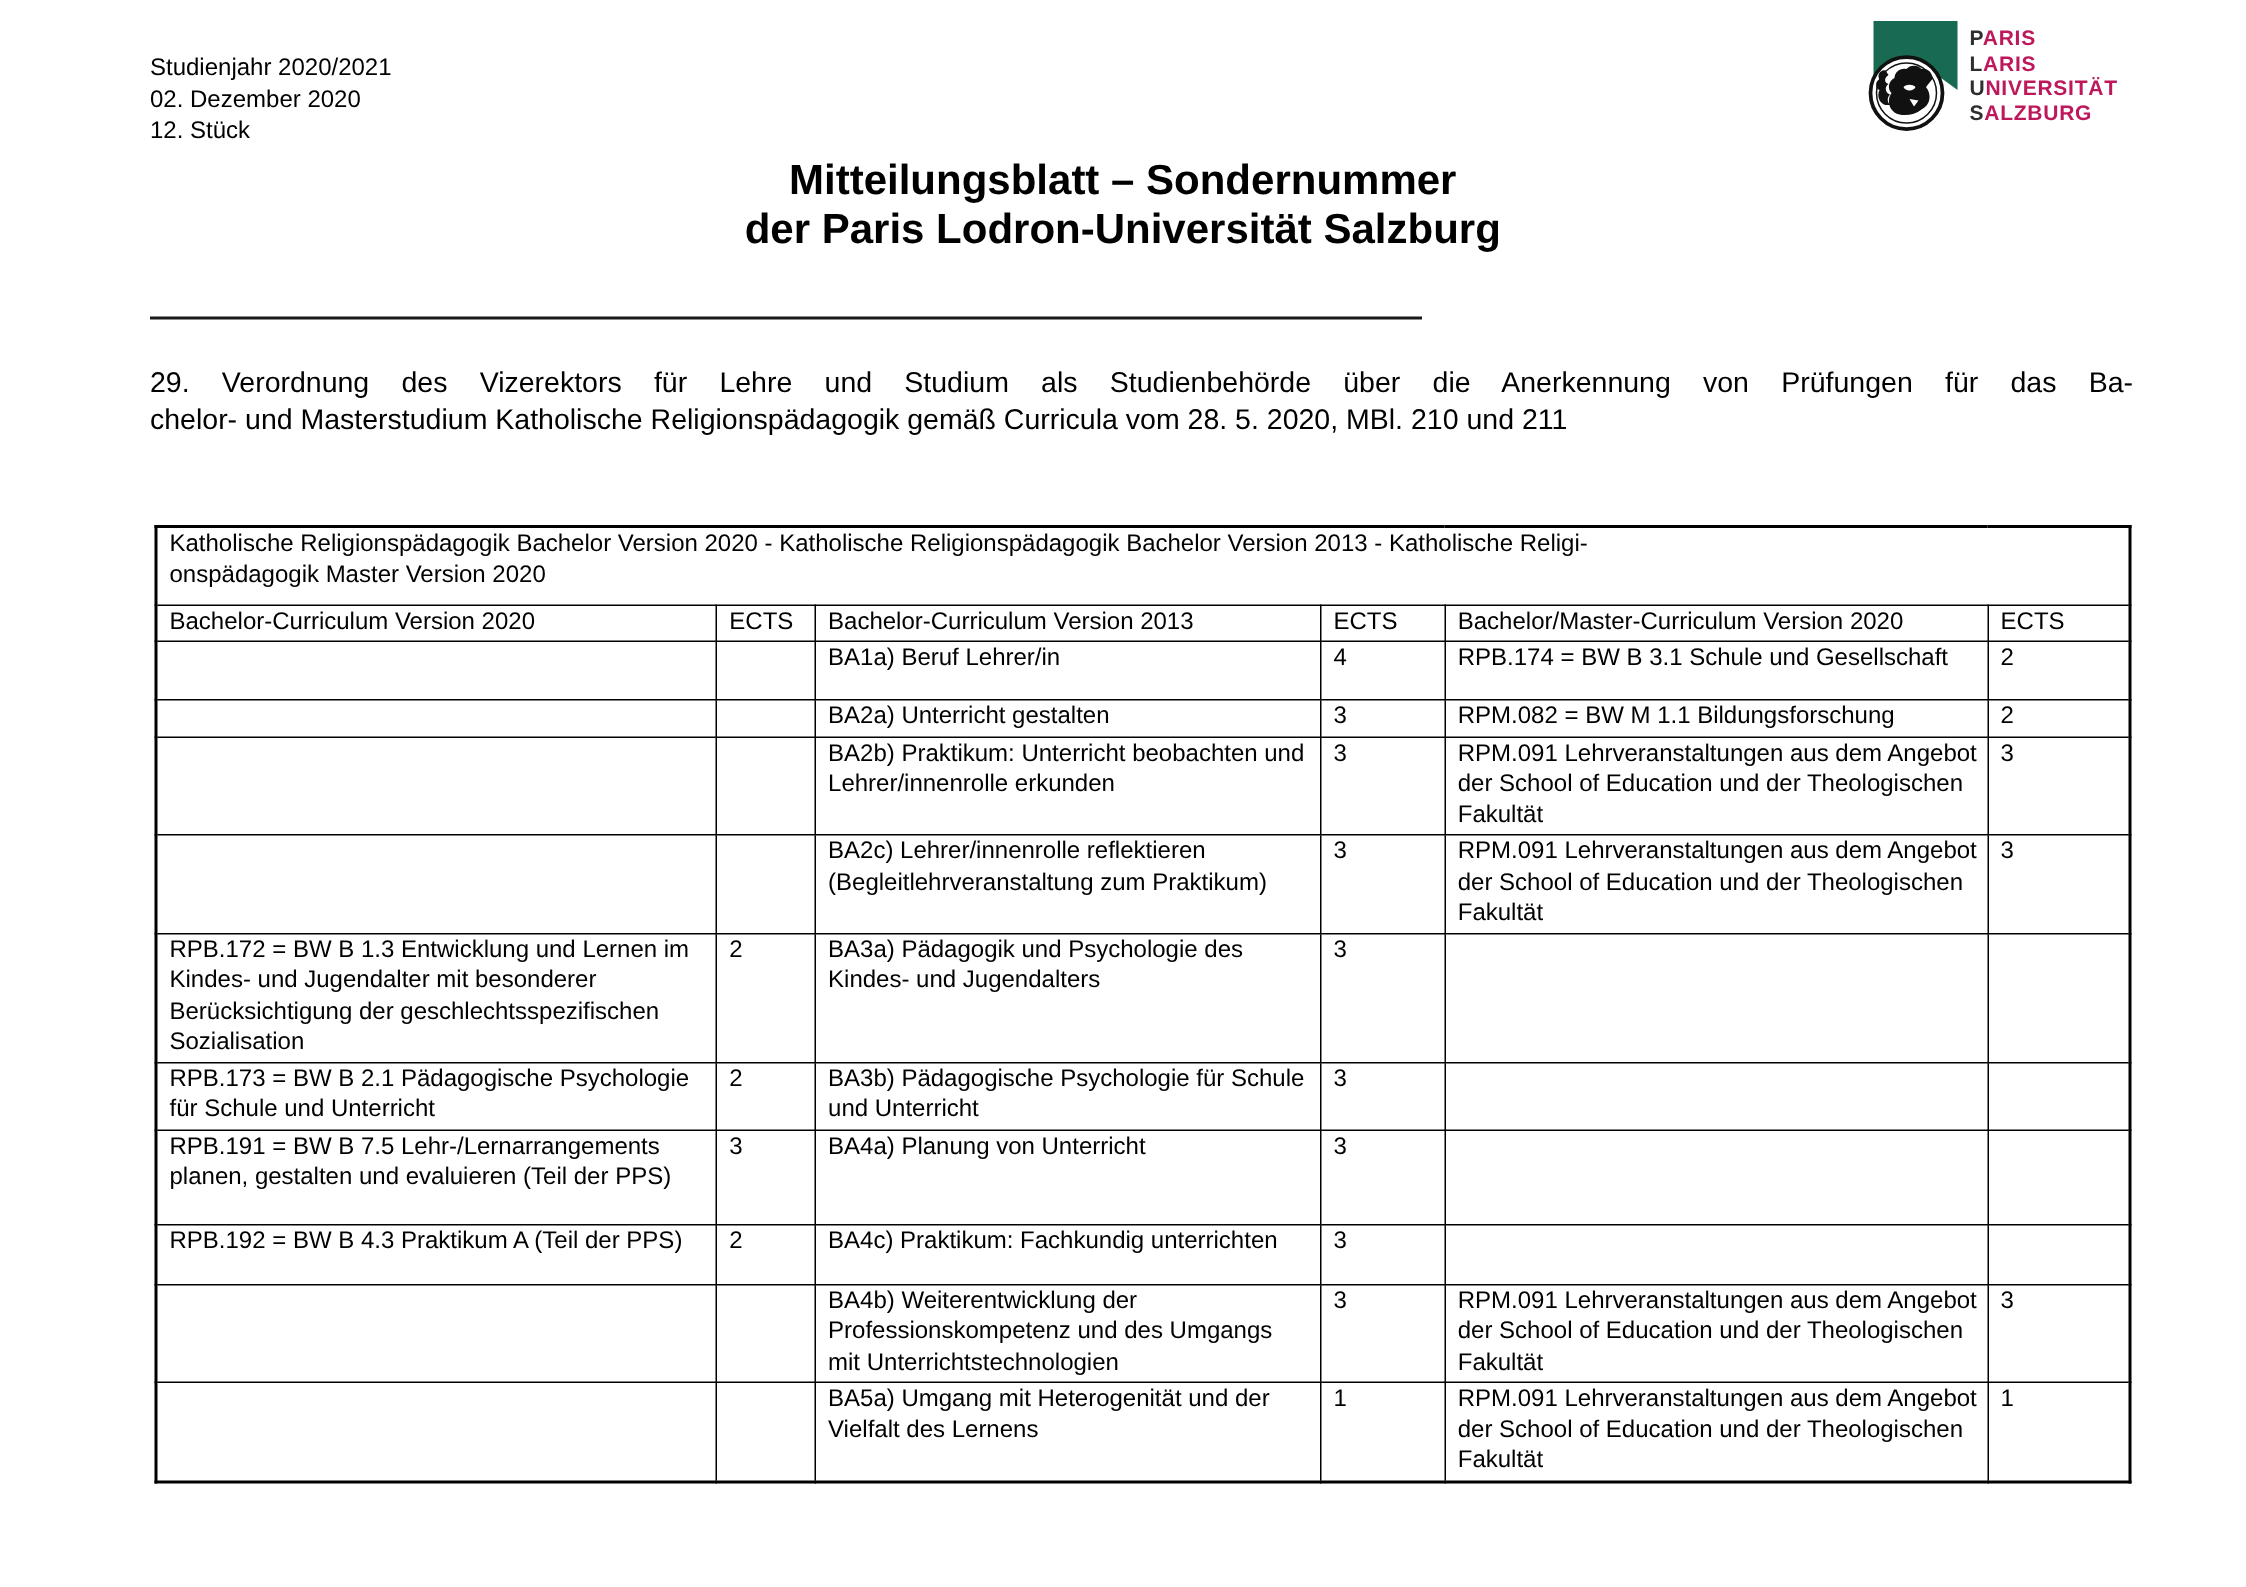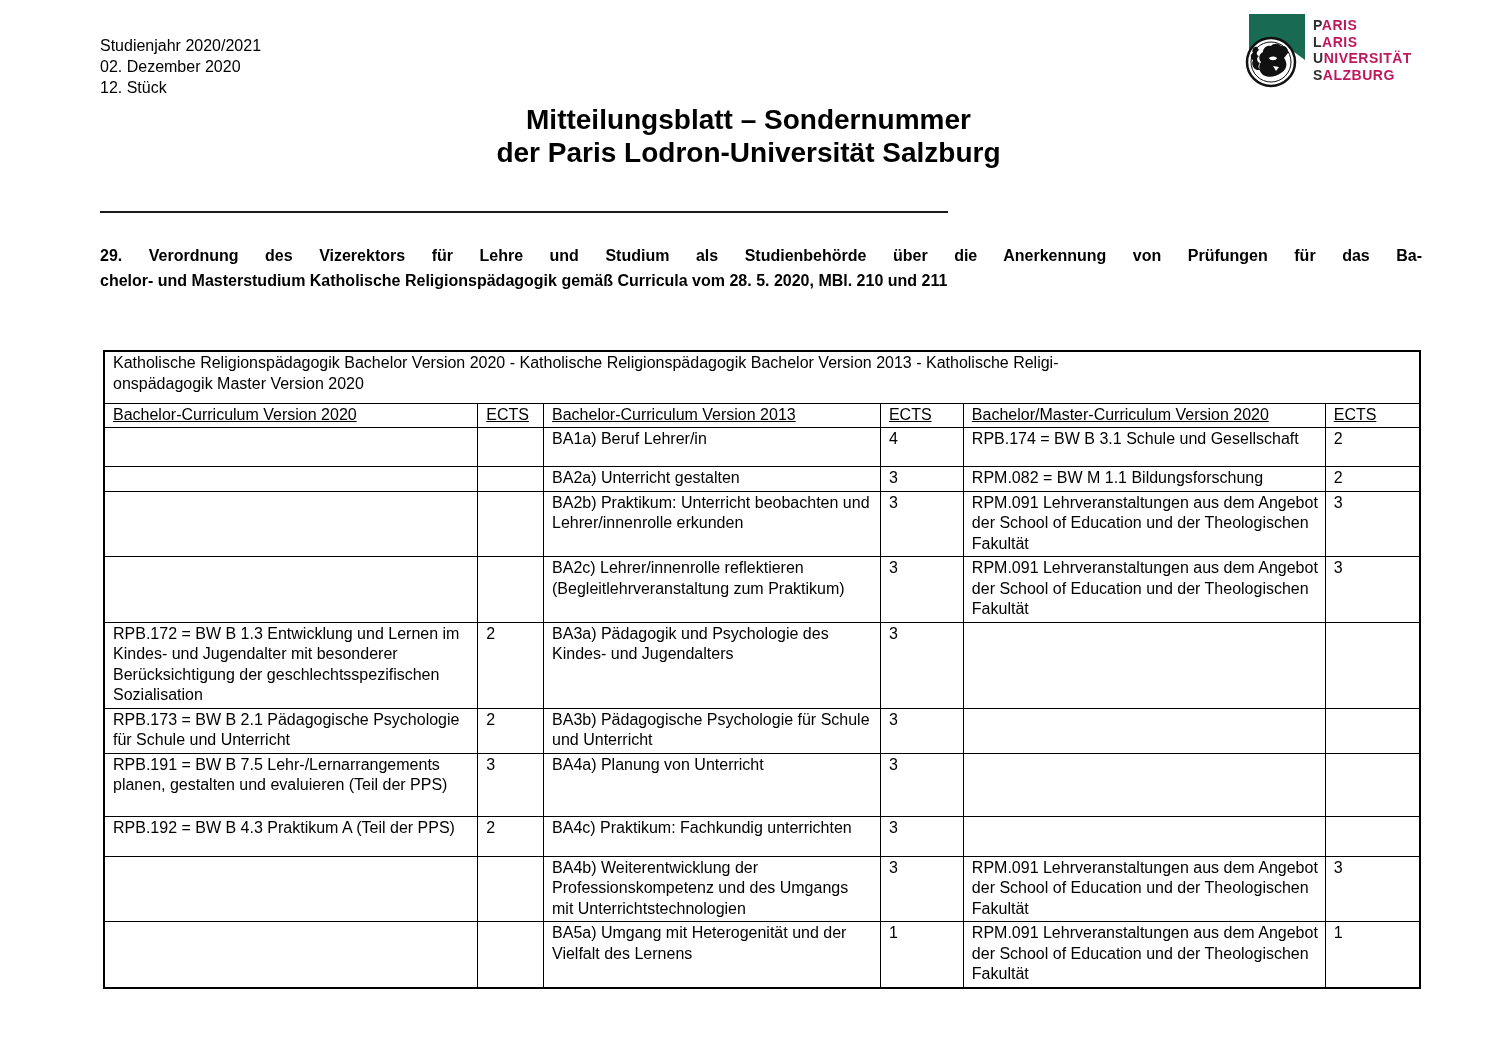--- a/index.html
+++ b/index.html
@@ -68,22 +68,22 @@
     height: 2px;
     background: #1a1a1a;
   }
 
   
   #decree {
     position: absolute;
     left: 100px;
     top: 243px;
     width: 1322px;
-    font-size: 16px;
-    font-weight: bold;
+    font-size: 19px;
+    font-weight: normal;
     line-height: 25px;
   }
   #decree .justified-line {
     text-align: justify;
     text-align-last: justify;
     white-space: normal;
   }
 
   
   #curriculum-table {
@@ -105,21 +105,21 @@
     text-align: left;
     font-weight: normal;
     padding: 1px 6px 2px 8px;
     overflow: hidden;
   }
   #table-title-cell {
     font-weight: bold;
     padding-top: 3px;
   }
   thead tr.title-row   { height: 52px; }
-  thead tr.columns-row { height: 23px; text-decoration: underline; }
+  thead tr.columns-row { height: 23px; }
   tbody tr:nth-child(1)  { height: 39px; }
   tbody tr:nth-child(2)  { height: 21px; }
   tbody tr:nth-child(3)  { height: 62px; }
   tbody tr:nth-child(4)  { height: 63px; padding-left: 20px; }
   tbody tr:nth-child(5)  { height: 82px; }
   tbody tr:nth-child(6)  { height: 42px; }
   tbody tr:nth-child(7)  { height: 63px; }
   tbody tr:nth-child(8)  { height: 40px; margin-left: 15px; }
   tbody tr:nth-child(9)  { height: 63px; }
   tbody tr:nth-child(10) { height: 59px; }

